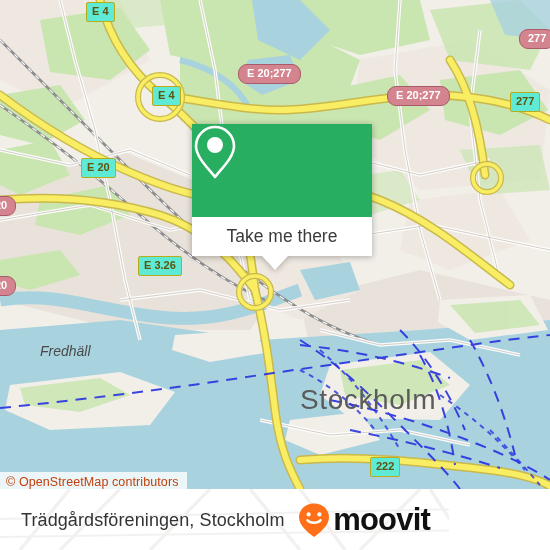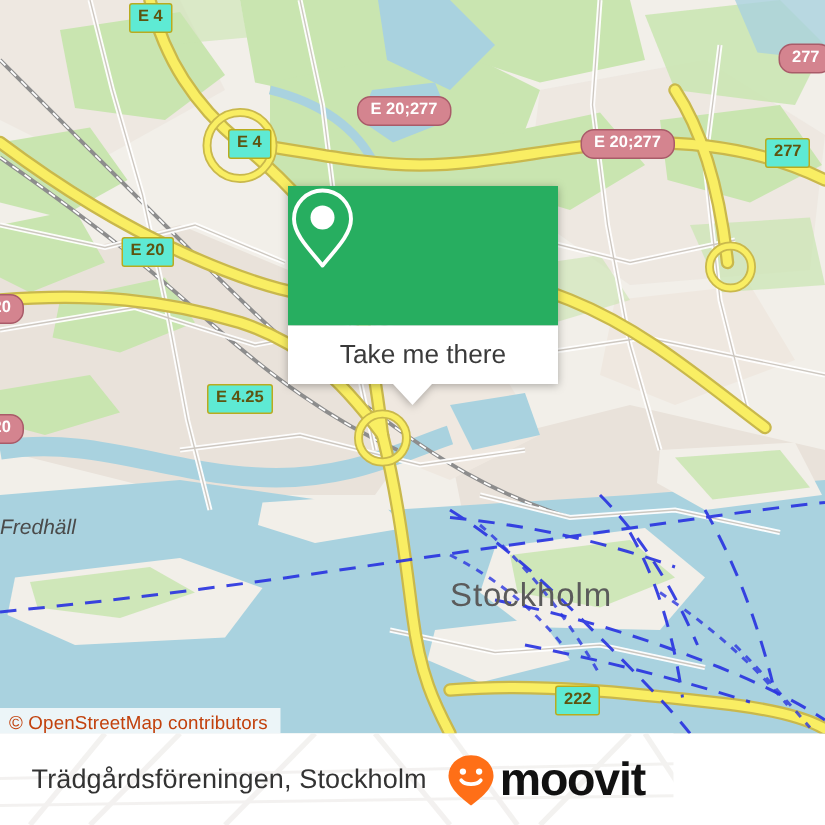--- a/index.html
+++ b/index.html
@@ -66,21 +66,21 @@
     font-size:31px;font-weight:bold;color:#111111;
     letter-spacing:-0.8px;line-height:1;
   }
   
   .sh{position:absolute;font-size:11px;font-weight:bold;white-space:nowrap;
       line-height:1;padding:3px 5px 4px 5px;}
   .sh.y{background:#5eead4;border:1.6px solid #b9ab1e;color:#5d5410;border-radius:2px;}
   .sh.p{background:#d4848f;border:1.6px solid #a95b69;color:#ffffff;border-radius:9px;
         padding:3px 8px 4px 8px;}
   .lbl{position:absolute;white-space:nowrap;}
-  .lbl.city{font-size:22px;color:#5b5b5b;letter-spacing:.6px;text-align:center;}
+  .lbl.city{font-size:28px;color:#5b5b5b;letter-spacing:.6px;text-align:center;}
   .lbl.hood{font-size:14px;color:#4a4a4a;font-style:italic;}
 </style>
 </head>
 <body>
 
 <div id="app">
 
   <div id="map">
     <svg width="550" height="489" viewBox="0 0 550 489">
       <defs>
@@ -230,26 +230,26 @@
       </g>
       <g stroke="#2b35e0" stroke-width="2" fill="none" stroke-dasharray="5 5" opacity=".8">
         <path d="M320,350 C355,380 380,415 400,450"></path>
         <path d="M440,395 C470,415 500,440 525,470"></path>
         <path d="M300,370 C330,385 355,405 375,430"></path>
         <path d="M490,430 C510,450 525,468 540,485"></path>
       </g>
     </svg>
 
     <div class="lbl city" style="left:300px;top:384px;">Stockholm</div>
-    <div class="lbl hood" style="left:0px;top:343px;">Fredhäll</div>
+    <div class="lbl hood" style="left:0px;top:343px;padding-left:40px;">Fredhäll</div>
 
     <div class="sh y" style="left:86px;top:2px;">E 4</div>
     <div class="sh y" style="left:152px;top:86px;">E 4</div>
     <div class="sh y" style="left:81px;top:158px;">E 20</div>
-    <div class="sh y" style="left:138px;top:256px;">E 4.25</div>
+    <div class="sh y" style="left:138px;top:256px;">E 3.26</div>
     <div class="sh p" style="left:238px;top:64px;">E 20;277</div>
     <div class="sh p" style="left:387px;top:86px;">E 20;277</div>
     <div class="sh p" style="left:519px;top:29px;">277</div>
     <div class="sh y" style="left:510px;top:92px;">277</div>
     <div class="sh p" style="left:-14px;top:196px;">20</div>
     <div class="sh p" style="left:-14px;top:276px;">20</div>
     <div class="sh y" style="left:370px;top:457px;">222</div>
 
     <div id="attrib">© OpenStreetMap contributors</div>
 

